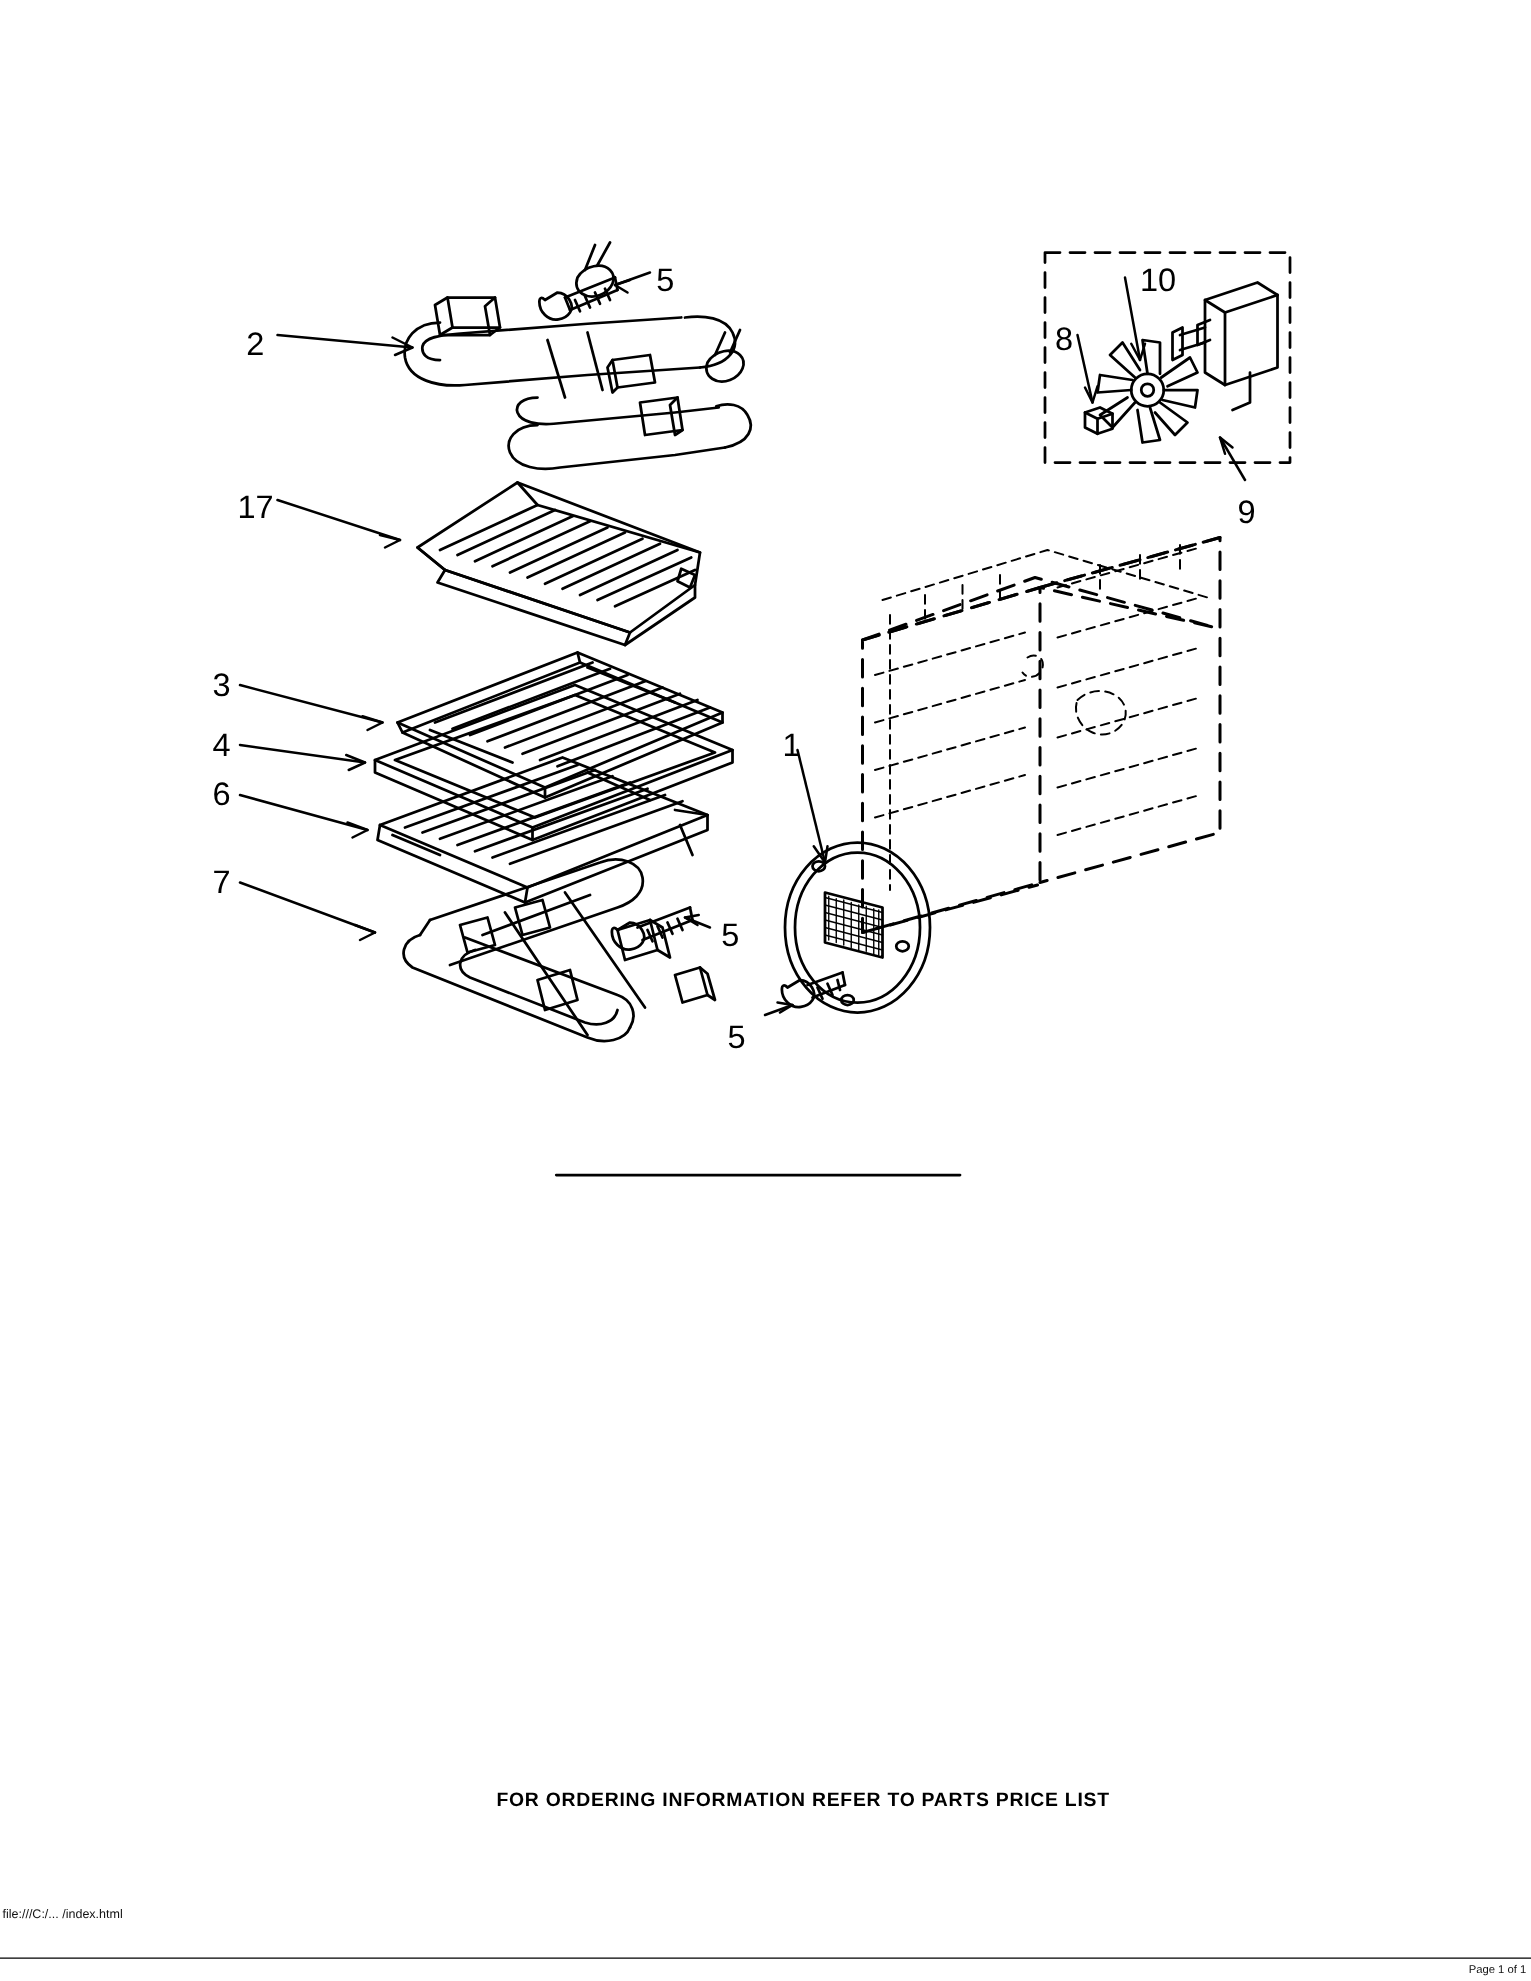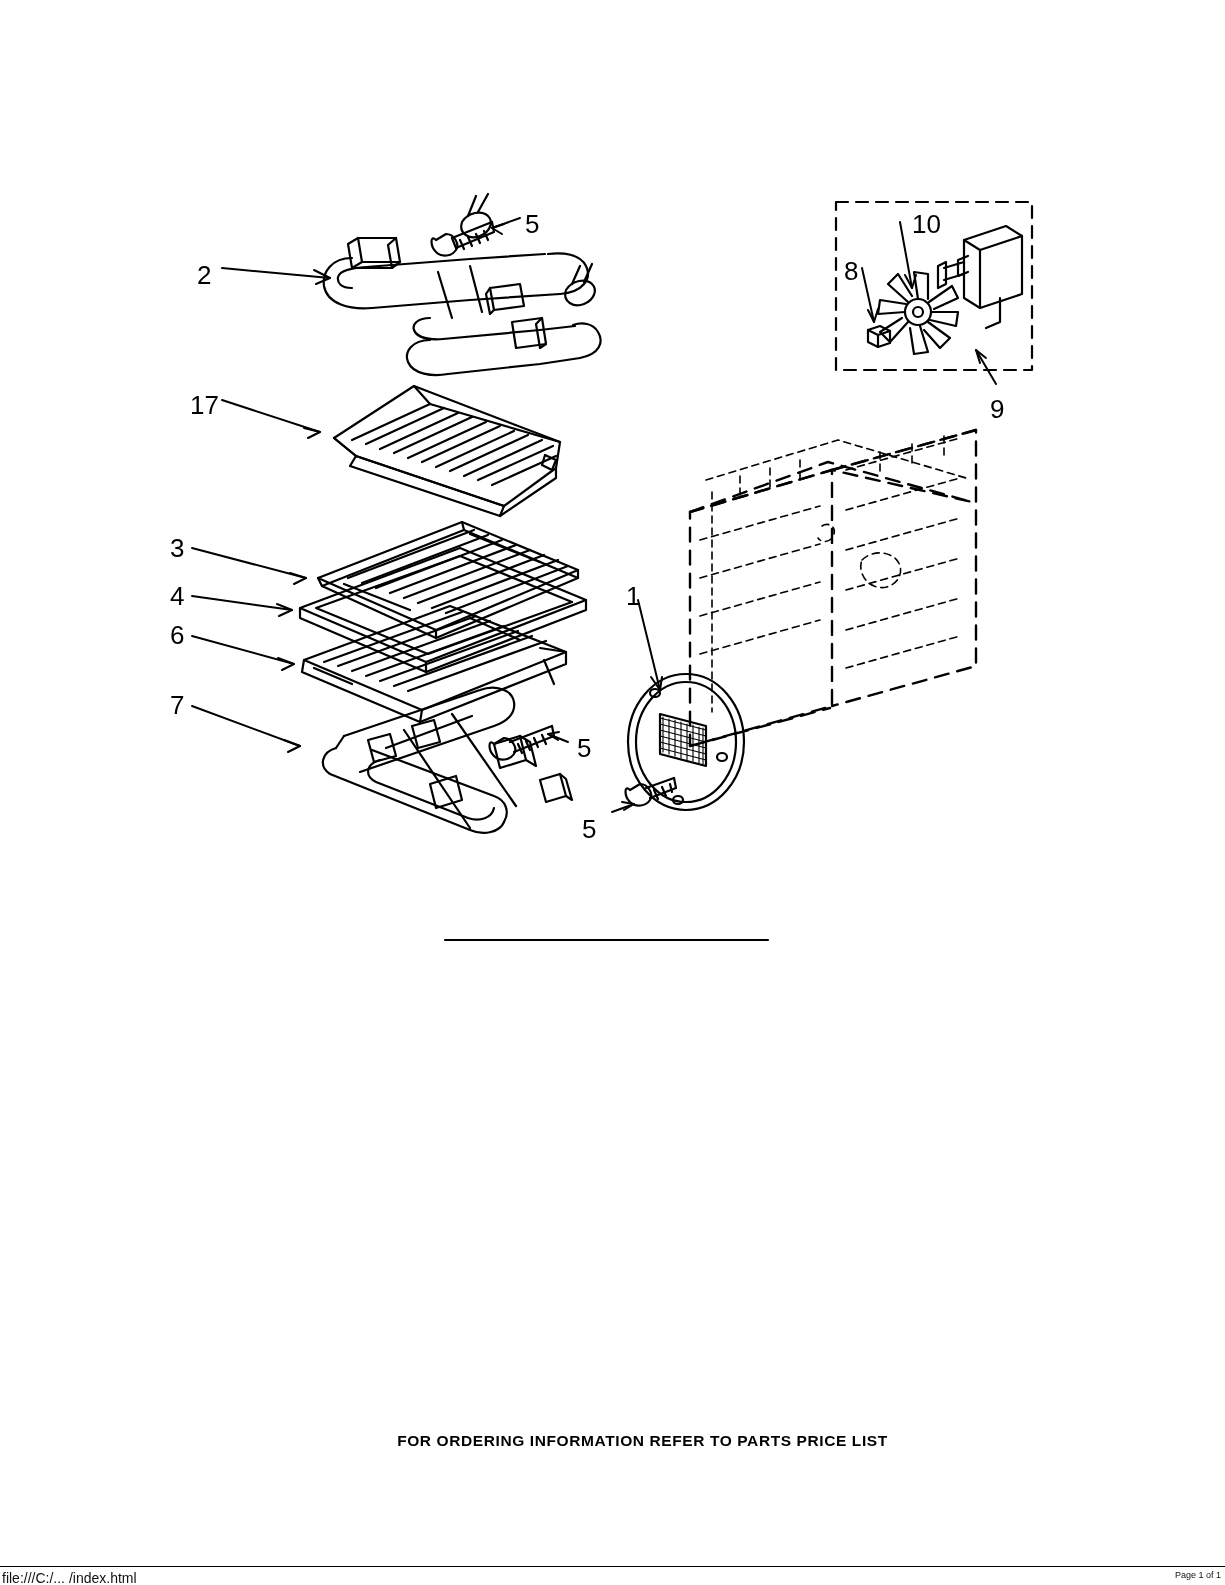--- a/index.html
+++ b/index.html
@@ -47,22 +47,22 @@
     position: absolute;
     left: 0;
     top: 1566px;
     width: 1225px;
     height: 1px;
     background: #000000;
   }
   #bottom-left-text {
     position: absolute;
     left: 2px;
-    top: 1570px;
-    font-size: 14px;
+    top: 1526px;
+    font-size: 10px;
     color: #111;
     font-family: "Liberation Sans", sans-serif;
     white-space: nowrap;
   }
   #bottom-right-text {
     position: absolute;
     right: 4px;
     top: 1570px;
     font-size: 9px;
     color: #111;

